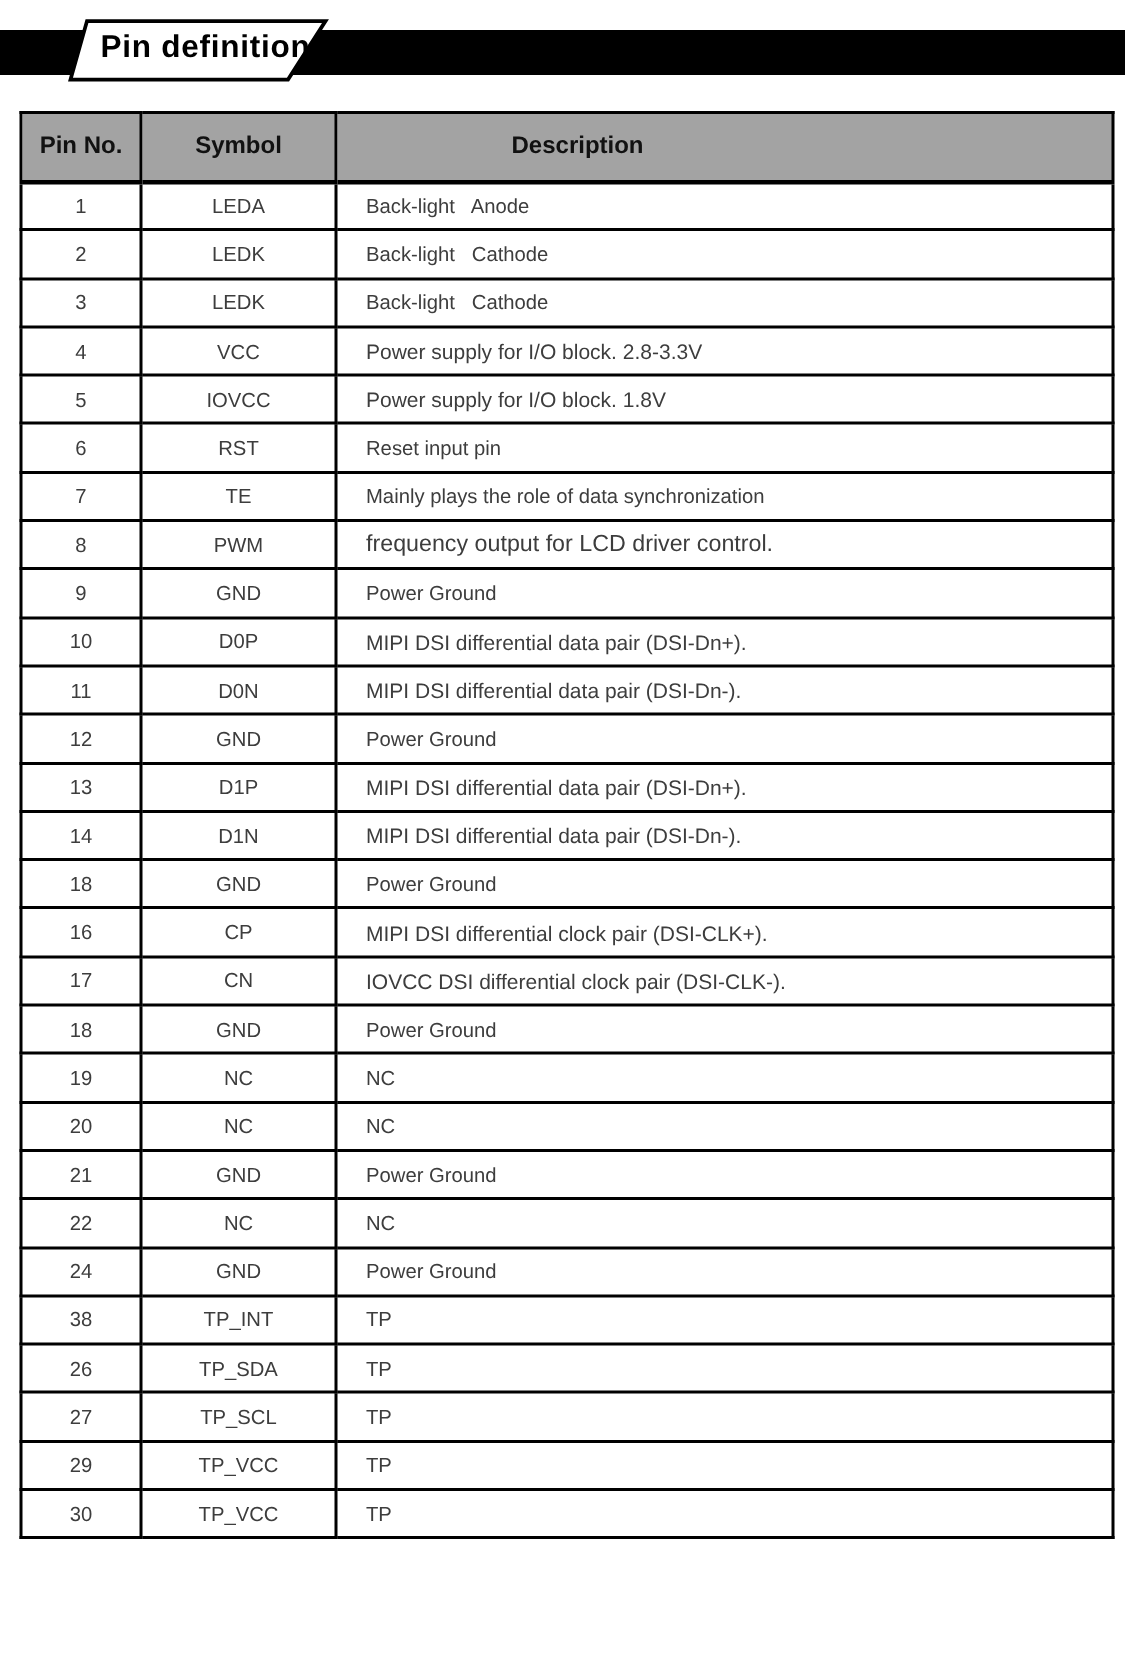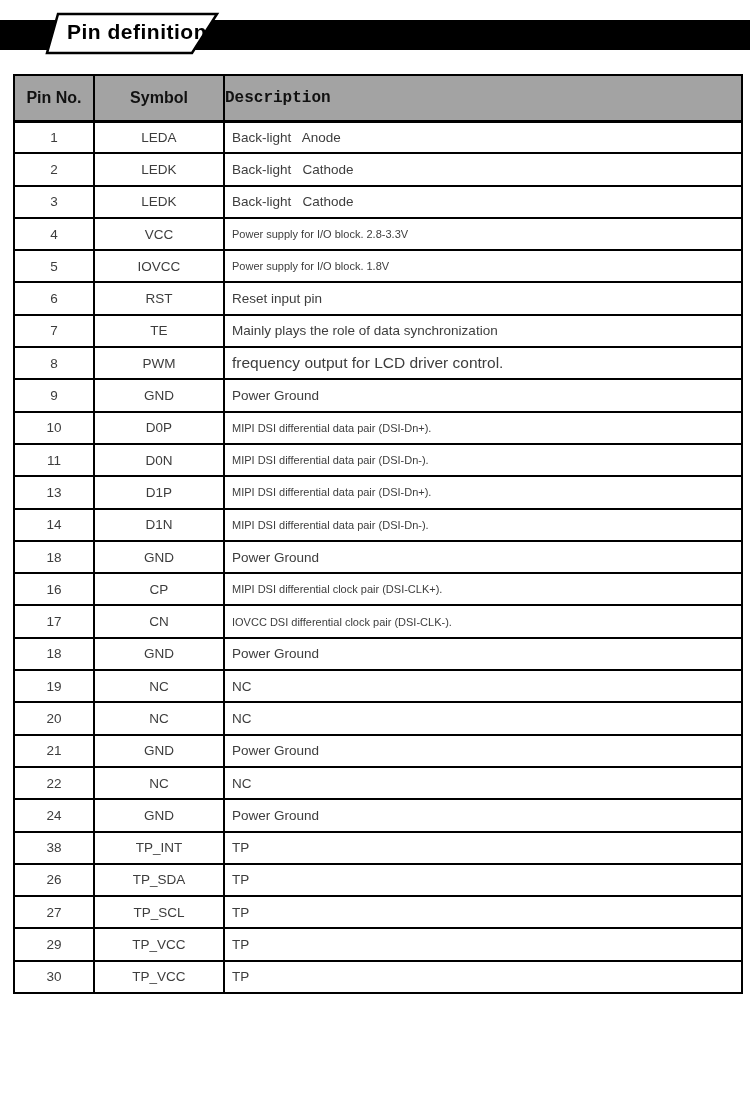--- a/index.html
+++ b/index.html
@@ -76,42 +76,42 @@
   .pin-table thead th {
     background: #a3a3a3;
     border-bottom-width: 3px;
     font-size: 16px;
     font-weight: bold;
     color: #111111;
     text-align: center;
   }
   .pin-table thead th.col-desc {
     text-align: left;
-    font-family: Liberation Mono, monospace;
+    padding-left: 116px;
   }
   .pin-table tbody tr {
     height: 32.3px;
     background: #ffffff;
   }
   .pin-table tbody td {
     color: #3d3d3d;
   }
   .pin-table td.col-pin,
   .pin-table td.col-sym {
     text-align: center;
     font-size: 13.5px;
   }
   .pin-table td.col-desc {
     text-align: left;
-    padding-left: 7px;
+    padding-left: 19px;
     padding-right: 6px;
     white-space: pre-wrap;
   }
   .pin-table td.col-desc.medium { font-size: 13.5px; }
-  .pin-table td.col-desc.small  { font-size: 11px; }
+  .pin-table td.col-desc.small  { font-size: 14px; }
   .pin-table td.col-desc.large  { font-size: 15.5px; }
 </style>
 </head>
 <body>
 
 <div class="page">
 
   <div class="title-bar"></div>
 
   <div class="title-tag">
@@ -184,20 +184,25 @@
           <td class="col-pin">10</td>
           <td class="col-sym">D0P</td>
           <td class="col-desc small">MIPI DSI differential data pair (DSI-Dn+).</td>
         </tr>
         <tr>
           <td class="col-pin">11</td>
           <td class="col-sym">D0N</td>
           <td class="col-desc small">MIPI DSI differential data pair (DSI-Dn-).</td>
         </tr>
         <tr>
+          <td class="col-pin">12</td>
+          <td class="col-sym">GND</td>
+          <td class="col-desc medium">Power Ground</td>
+        </tr>
+        <tr>
           <td class="col-pin">13</td>
           <td class="col-sym">D1P</td>
           <td class="col-desc small">MIPI DSI differential data pair (DSI-Dn+).</td>
         </tr>
         <tr>
           <td class="col-pin">14</td>
           <td class="col-sym">D1N</td>
           <td class="col-desc small">MIPI DSI differential data pair (DSI-Dn-).</td>
         </tr>
         <tr>

